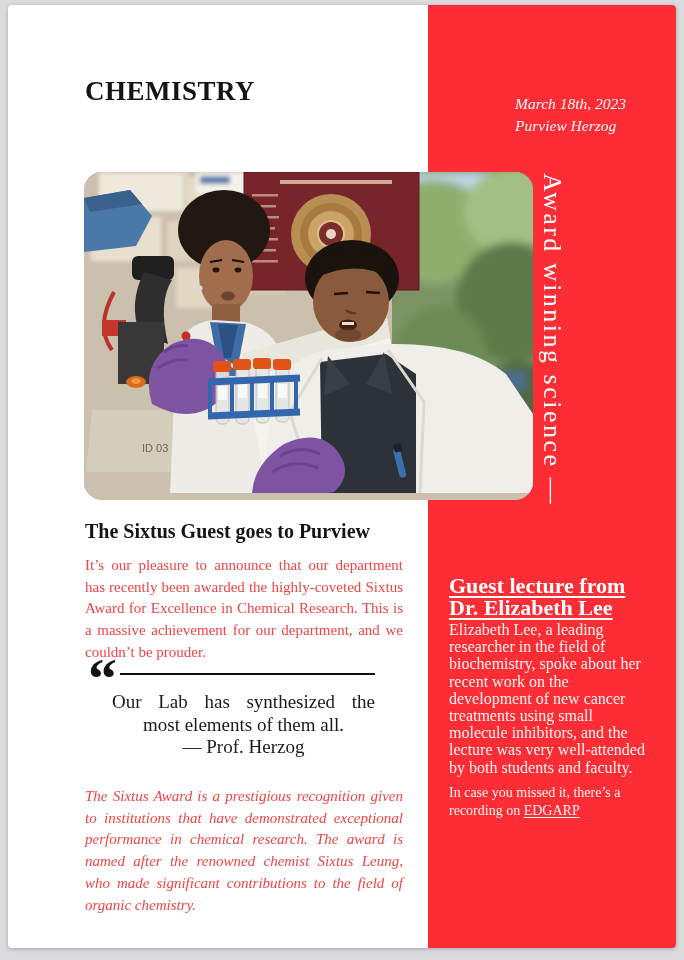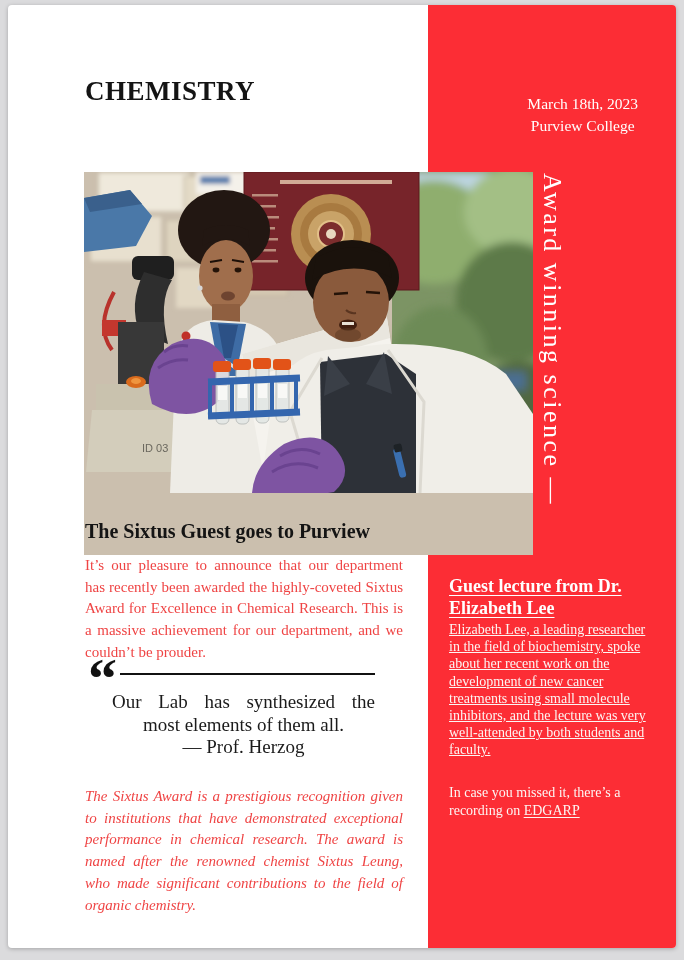--- a/index.html
+++ b/index.html
@@ -18,27 +18,27 @@
     position:absolute;left:420px;top:0;width:248px;height:100%;
     background:#fc2d35;
   }
   
   .doc-title{
     position:absolute;left:77px;top:70px;
     font-size:27px;font-weight:bold;color:#141414;
     line-height:33px;letter-spacing:0.5px;
   }
   .masthead{
-    position:absolute;right:38px;top:88px;text-align:center;
-    color:#ffffff;font-size:15.5px;line-height:22px;
+    position:absolute;right:50px;top:88px;text-align:left;
+    color:#ffffff;font-size:15.5px;line-height:22px;font-style:italic;
   }
   
   .photo{
-    position:absolute;left:76px;top:167px;width:449px;height:383px;
-    overflow:hidden;background:#cbbfae;
+    position:absolute;left:76px;top:167px;width:449px;height:328px;
+    overflow:hidden;background:#cbbfae;border-radius:18px;
   }
   .photo svg{display:block;width:449px;height:321px;}
   .vertical-caption{
     position:absolute;left:529px;top:168px;height:330px;
     writing-mode:vertical-rl;text-orientation:mixed;
     color:#ffffff;font-size:26px;letter-spacing:2.5px;white-space:nowrap;
   }
   
   .article-heading{
     position:absolute;left:77px;top:513px;width:330px;
@@ -60,26 +60,26 @@
     background:#111111;
   }
   .pull-quote{
     position:absolute;left:104px;top:686px;width:263px;
     font-size:19px;line-height:22.5px;color:#1b1b1b;text-align:center;
   }
   .pull-quote .q1{text-align:justify;text-align-last:justify;}
   
   .sidebar-heading{
     position:absolute;left:441px;top:570px;width:200px;
-    color:#ffffff;font-size:18px;font-weight:bold;line-height:22px;
+    color:#ffffff;font-size:22px;font-weight:bold;line-height:22px;
     text-decoration:underline;text-underline-offset:3px;
   }
   .sidebar-body{
     position:absolute;left:441px;top:616px;width:200px;
-    color:#fdf5f3;font-size:14px;line-height:17.2px;text-decoration:underline;
+    color:#fdf5f3;font-size:16px;line-height:17.2px;
   }
   .sidebar-footer{
     position:absolute;left:441px;top:779px;width:205px;
     color:#fdf5f3;font-size:14px;line-height:18px;
   }
   .sidebar-footer a{
     color:#fdf5f3;text-decoration:underline;text-underline-offset:2px;cursor:pointer;
   }
 </style>
 </head>
@@ -89,21 +89,21 @@
   <div class="page">
 
     <div class="red-panel"></div>
 
     <div class="doc-title">
       <div>CHEMISTRY</div>
     </div>
 
     <div class="masthead">
       <div>March 18th, 2023</div>
-      <div>Purview College</div>
+      <div>Purview Herzog</div>
     </div>
 
     <div class="photo">
       <svg viewBox="0 0 449 321" preserveAspectRatio="none">
         <defs>
           <filter id="soft" x="-30%" y="-30%" width="160%" height="160%">
             <feGaussianBlur stdDeviation="4"></feGaussianBlur>
           </filter>
           <filter id="soft2" x="-30%" y="-30%" width="160%" height="160%">
             <feGaussianBlur stdDeviation="2"></feGaussianBlur>

